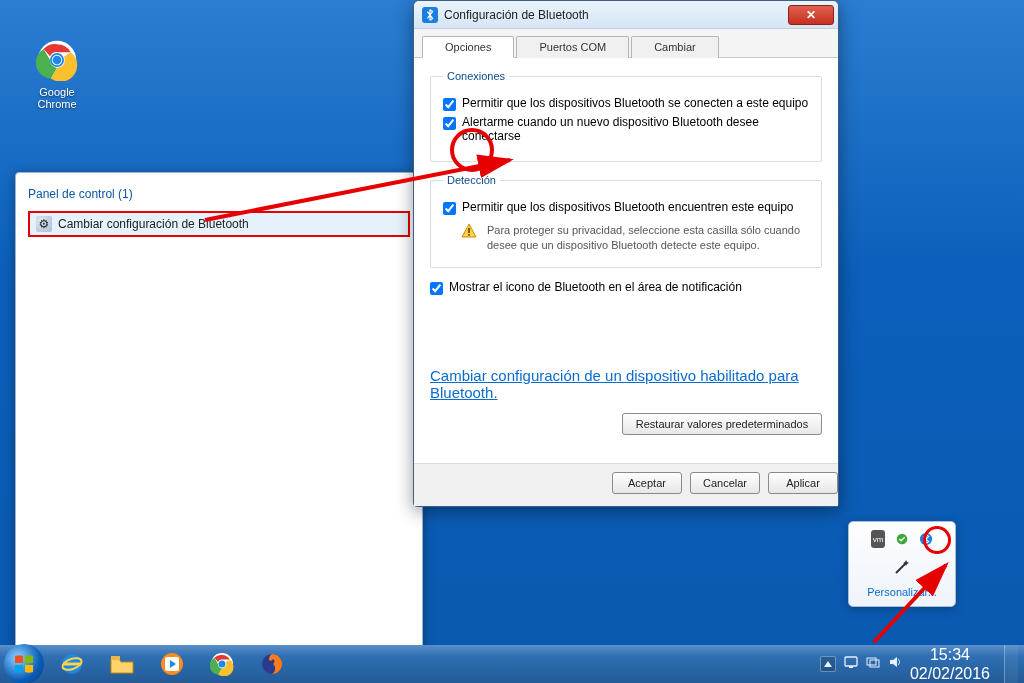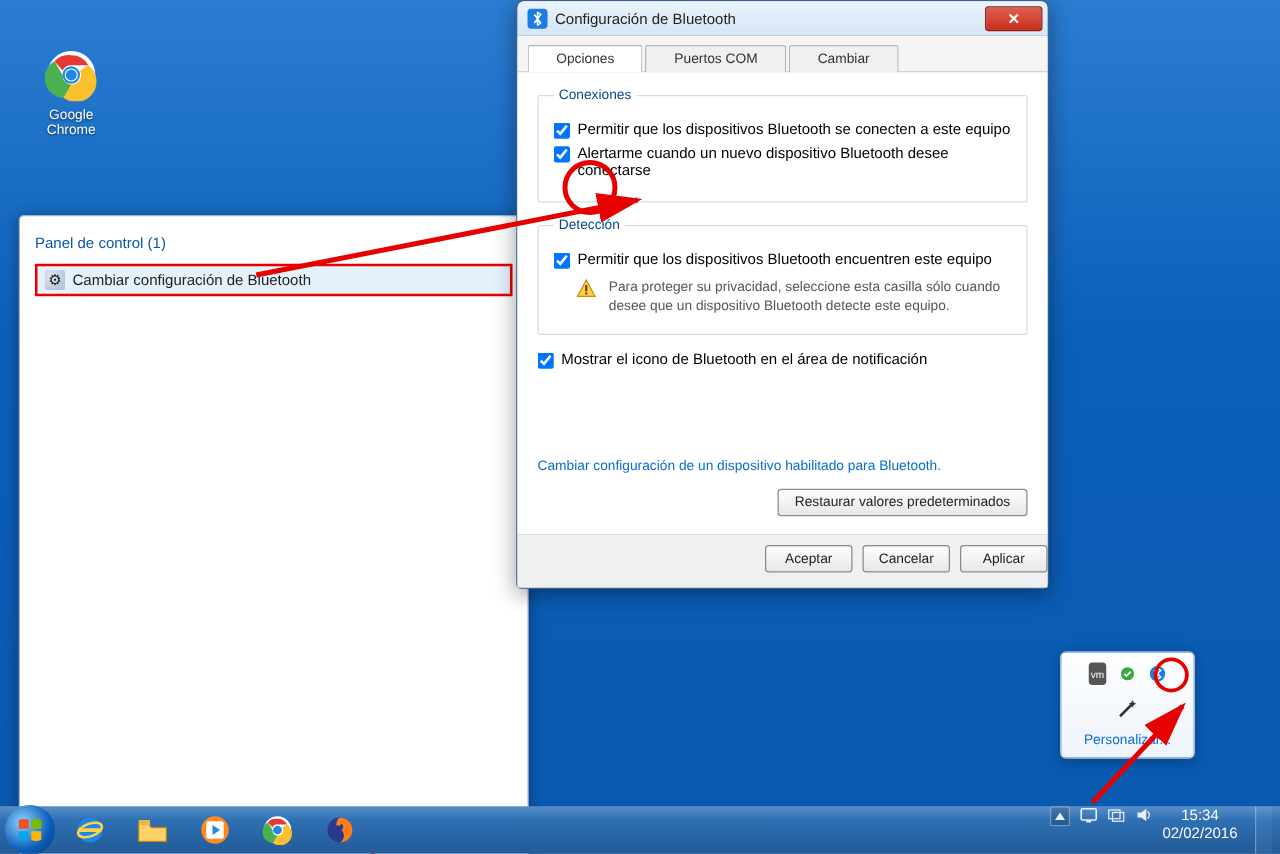--- a/index.html
+++ b/index.html
@@ -34,22 +34,22 @@
   .bt-tab { padding: 4px 22px; border: 1px solid #b5b5b5; border-bottom: none; background: #f0f0f0; border-radius: 2px 2px 0 0; font-size: 11px; color: #333; position: relative; top: 1px; }
   .bt-tab.active { background: #fff; border-bottom: 1px solid #fff; z-index: 2; }
 
   .bt-content { padding: 12px 16px 14px; background: #fff; }
   fieldset.gb { border: 1px solid #d5dde5; border-radius: 2px; padding: 10px 12px 14px; margin-bottom: 12px; position: relative; }
   fieldset.gb legend { font-size: 11px; color: #0b4a8a; padding: 0 4px; }
   .chk-row { display: flex; align-items: flex-start; gap: 6px; margin: 4px 0; }
   .chk-row input[type=checkbox] { margin-top: 2px; }
   .warn-row { display: flex; gap: 10px; margin: 8px 0 0 18px; color: #555; font-size: 11px; line-height: 1.35; }
   .warn-ico { width: 16px; height: 16px; flex-shrink: 0; }
-  .bt-link { color: #0b6ccf; font-size: 11px; display: inline-block; margin: 8px 0 12px; }
-  .bt-buttons-row1 { display: flex; justify-content: flex-end; }
+  .bt-link { color: #0b6ccf; text-decoration: underline; font-size: 15px; display: inline-block; margin: 8px 0 12px; }
+  .bt-buttons-row1 { display: flex; justify-content: flex-end; margin-bottom: 14px; }
   .bt-buttons-row2 { display: flex; justify-content: flex-end; gap: 8px; padding: 8px 0 12px; background: #f0f0f0; border-top: 1px solid #dcdcdc; }
   .win-btn { min-width: 70px; height: 22px; border: 1px solid #8a8a8a; background: linear-gradient(#fefefe,#e7e7e7); border-radius: 3px; font-size: 11px; padding: 0 12px; display: inline-flex; align-items: center; justify-content: center; color: #222; }
 
   
   .ann-circle { position: absolute; border: 4px solid #e60000; border-radius: 50%; pointer-events: none; }
   #circ-deteccion { top: 70px; left: 36px; width: 44px; height: 44px; }
 
   
   svg.ann-arrow { position: absolute; pointer-events: none; }
 
@@ -60,21 +60,21 @@
   .tray-wand { display: flex; justify-content: center; margin-bottom: 10px; color: #333; }
   .tray-link { color: #0b6ccf; text-align: center; display: block; }
 
   #circ-tray-bt { top: 4px; right: 4px; width: 28px; height: 28px; border-width: 3px; }
 
   
   .taskbar { position: absolute; bottom: 0; left: 0; right: 0; height: 38px; background: linear-gradient(#5a8fc8 0%, #2e6fb3 30%, #235a96 100%); display: flex; align-items: center; padding: 0 4px; }
   .start-orb { width: 40px; height: 40px; border-radius: 50%; background: radial-gradient(circle at 35% 35%, #8fd3ff, #0a5db8 60%, #063c7a); margin-right: 6px; position: relative; display: flex; align-items: center; justify-content: center; }
   .tb-icons { display: flex; gap: 6px; align-items: center; }
   .tb-item { width: 44px; height: 32px; border-radius: 3px; display: flex; align-items: center; justify-content: center; }
-  .tb-right { margin-left: auto; display: flex; align-items: flex-start; gap: 8px; color: #fff; font-size: 12px; padding-right: 2px; }
+  .tb-right { margin-left: auto; display: flex; align-items: center; gap: 8px; color: #fff; font-size: 16px; padding-right: 2px; }
   .tb-time { text-align: center; line-height: 1.2; }
   .tb-showdesk { width: 14px; height: 38px; border-left: 1px solid rgba(255,255,255,.3); margin-left: 6px; background: rgba(255,255,255,.06); }
   .tb-tray { display: flex; gap: 8px; align-items: center; }
   .tri-up { width: 16px; height: 16px; display: inline-flex; align-items: center; justify-content: center; border: 1px solid rgba(255,255,255,.35); border-radius: 2px; background: rgba(0,0,0,.15); }
 
   
   .mono { color: #e8f0fa; }
 </style>
 </head>
 <body>

